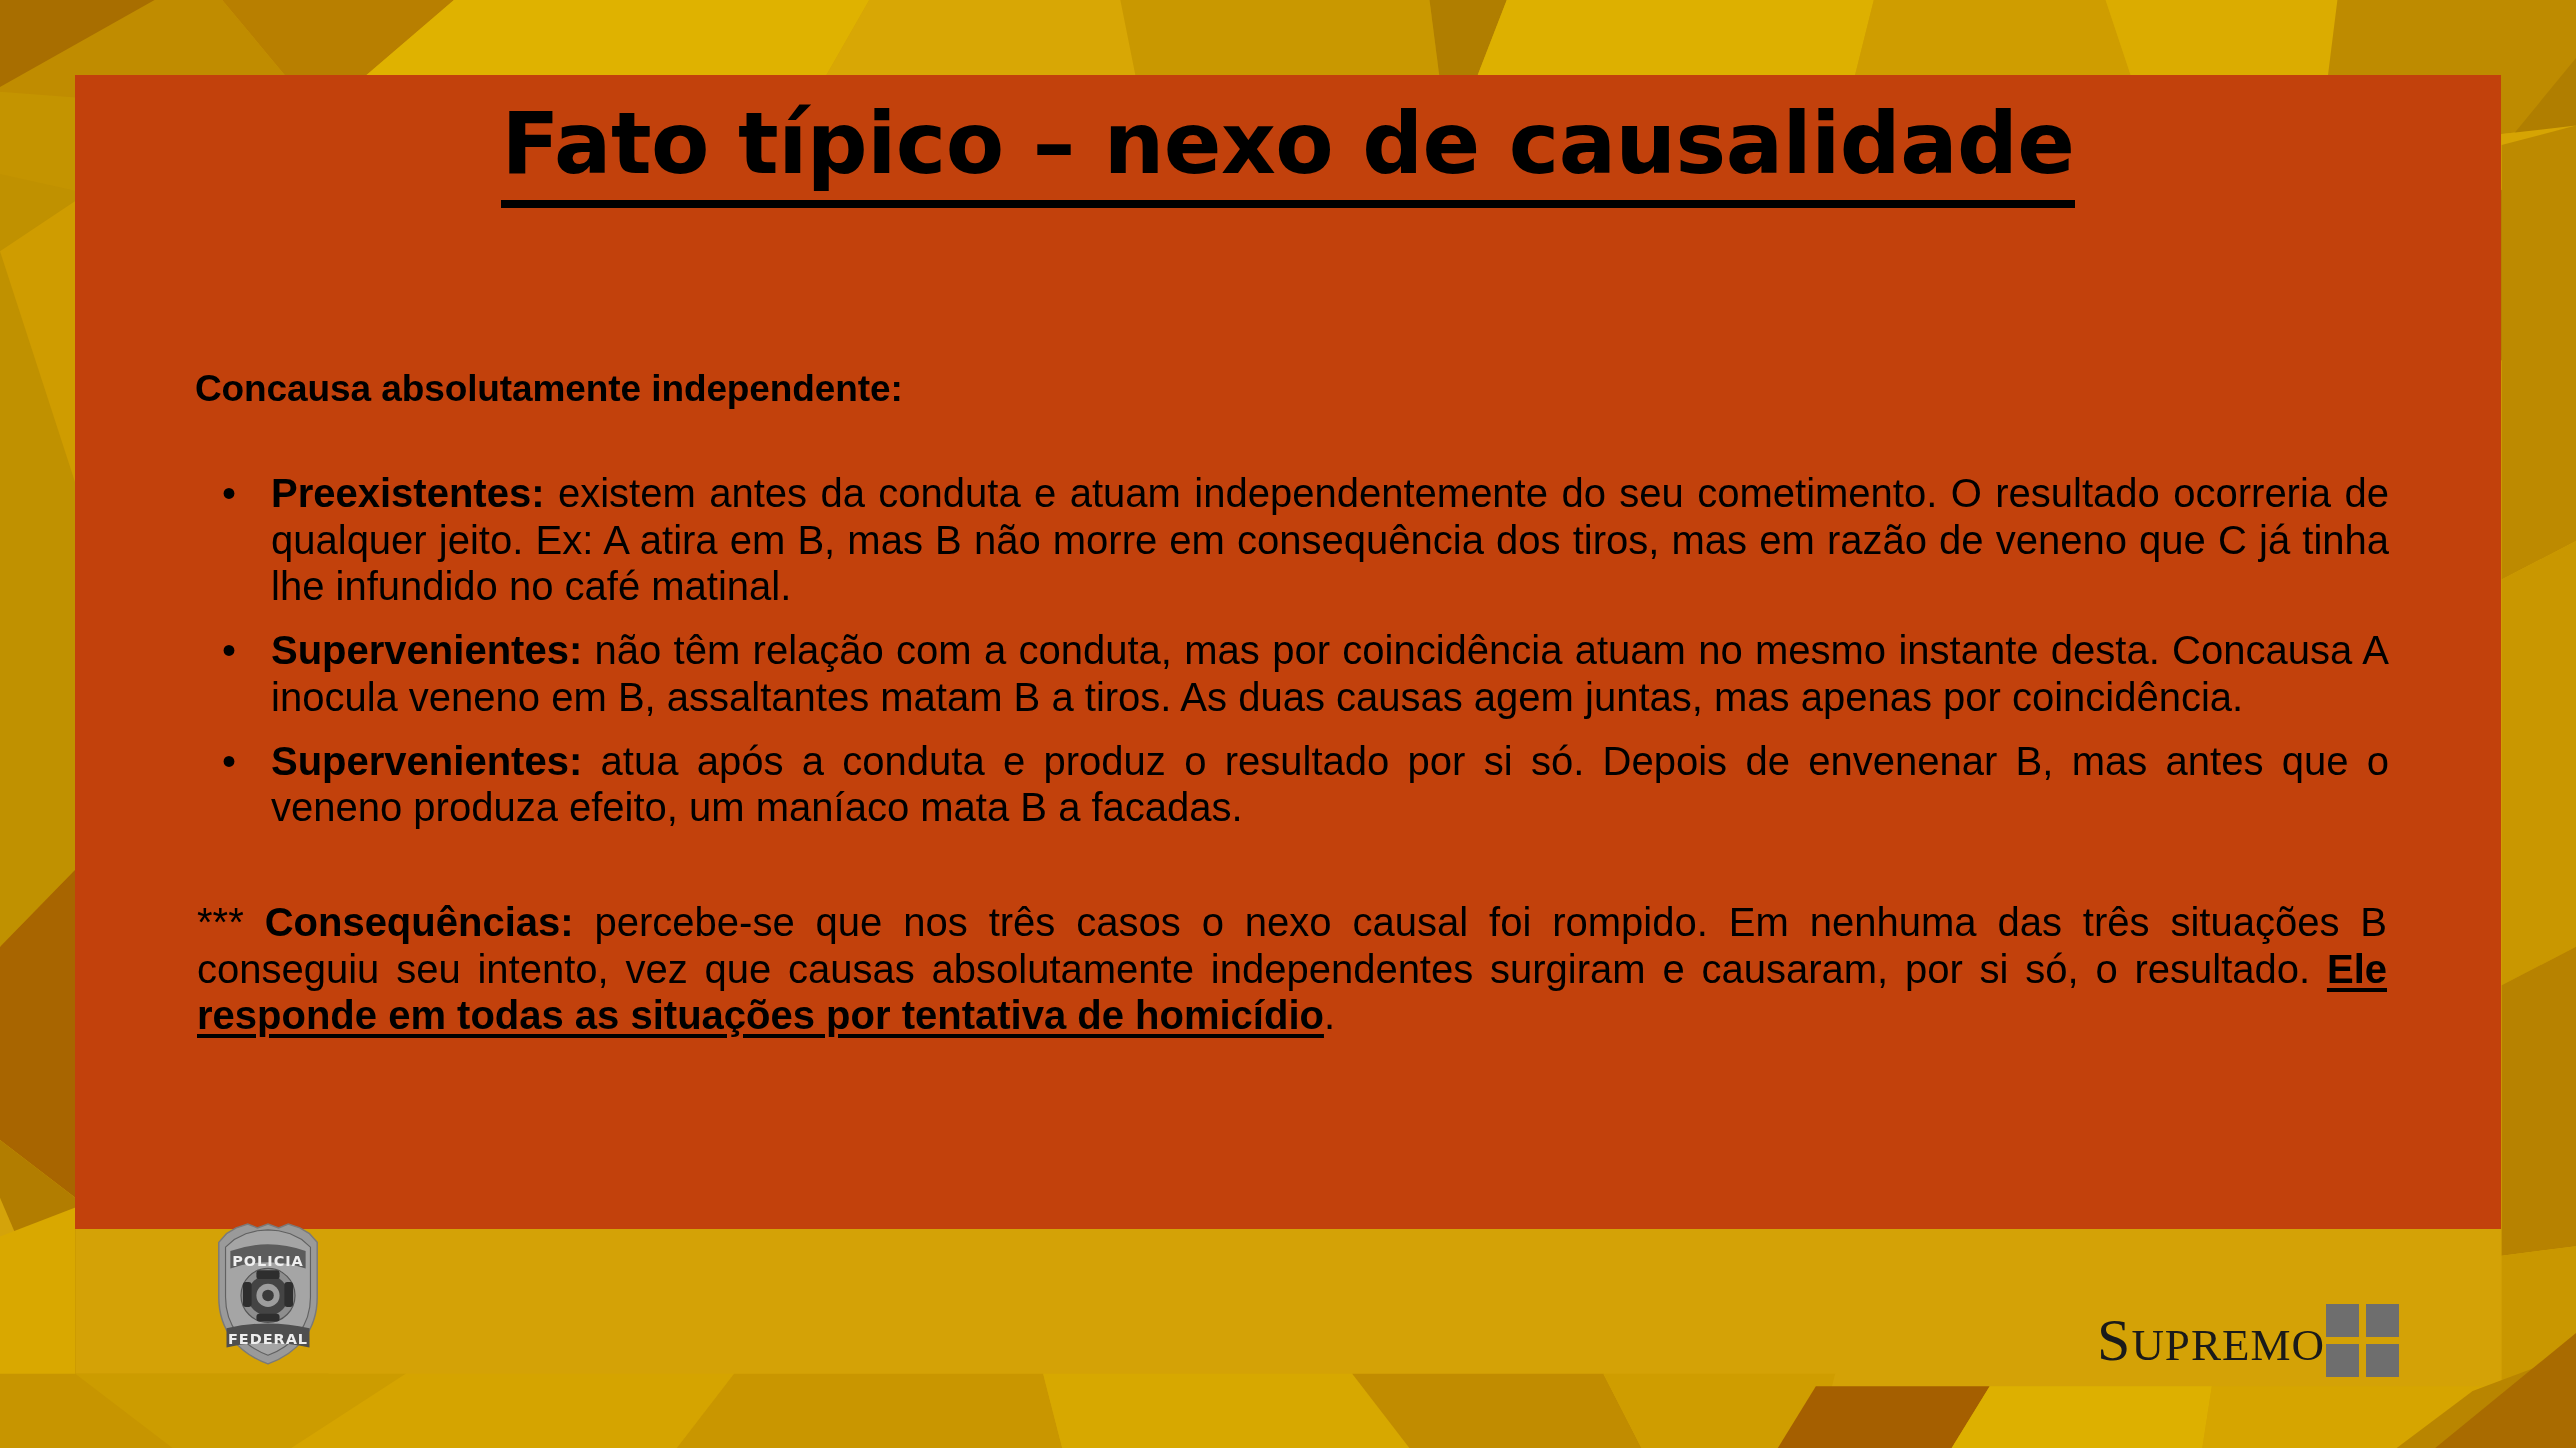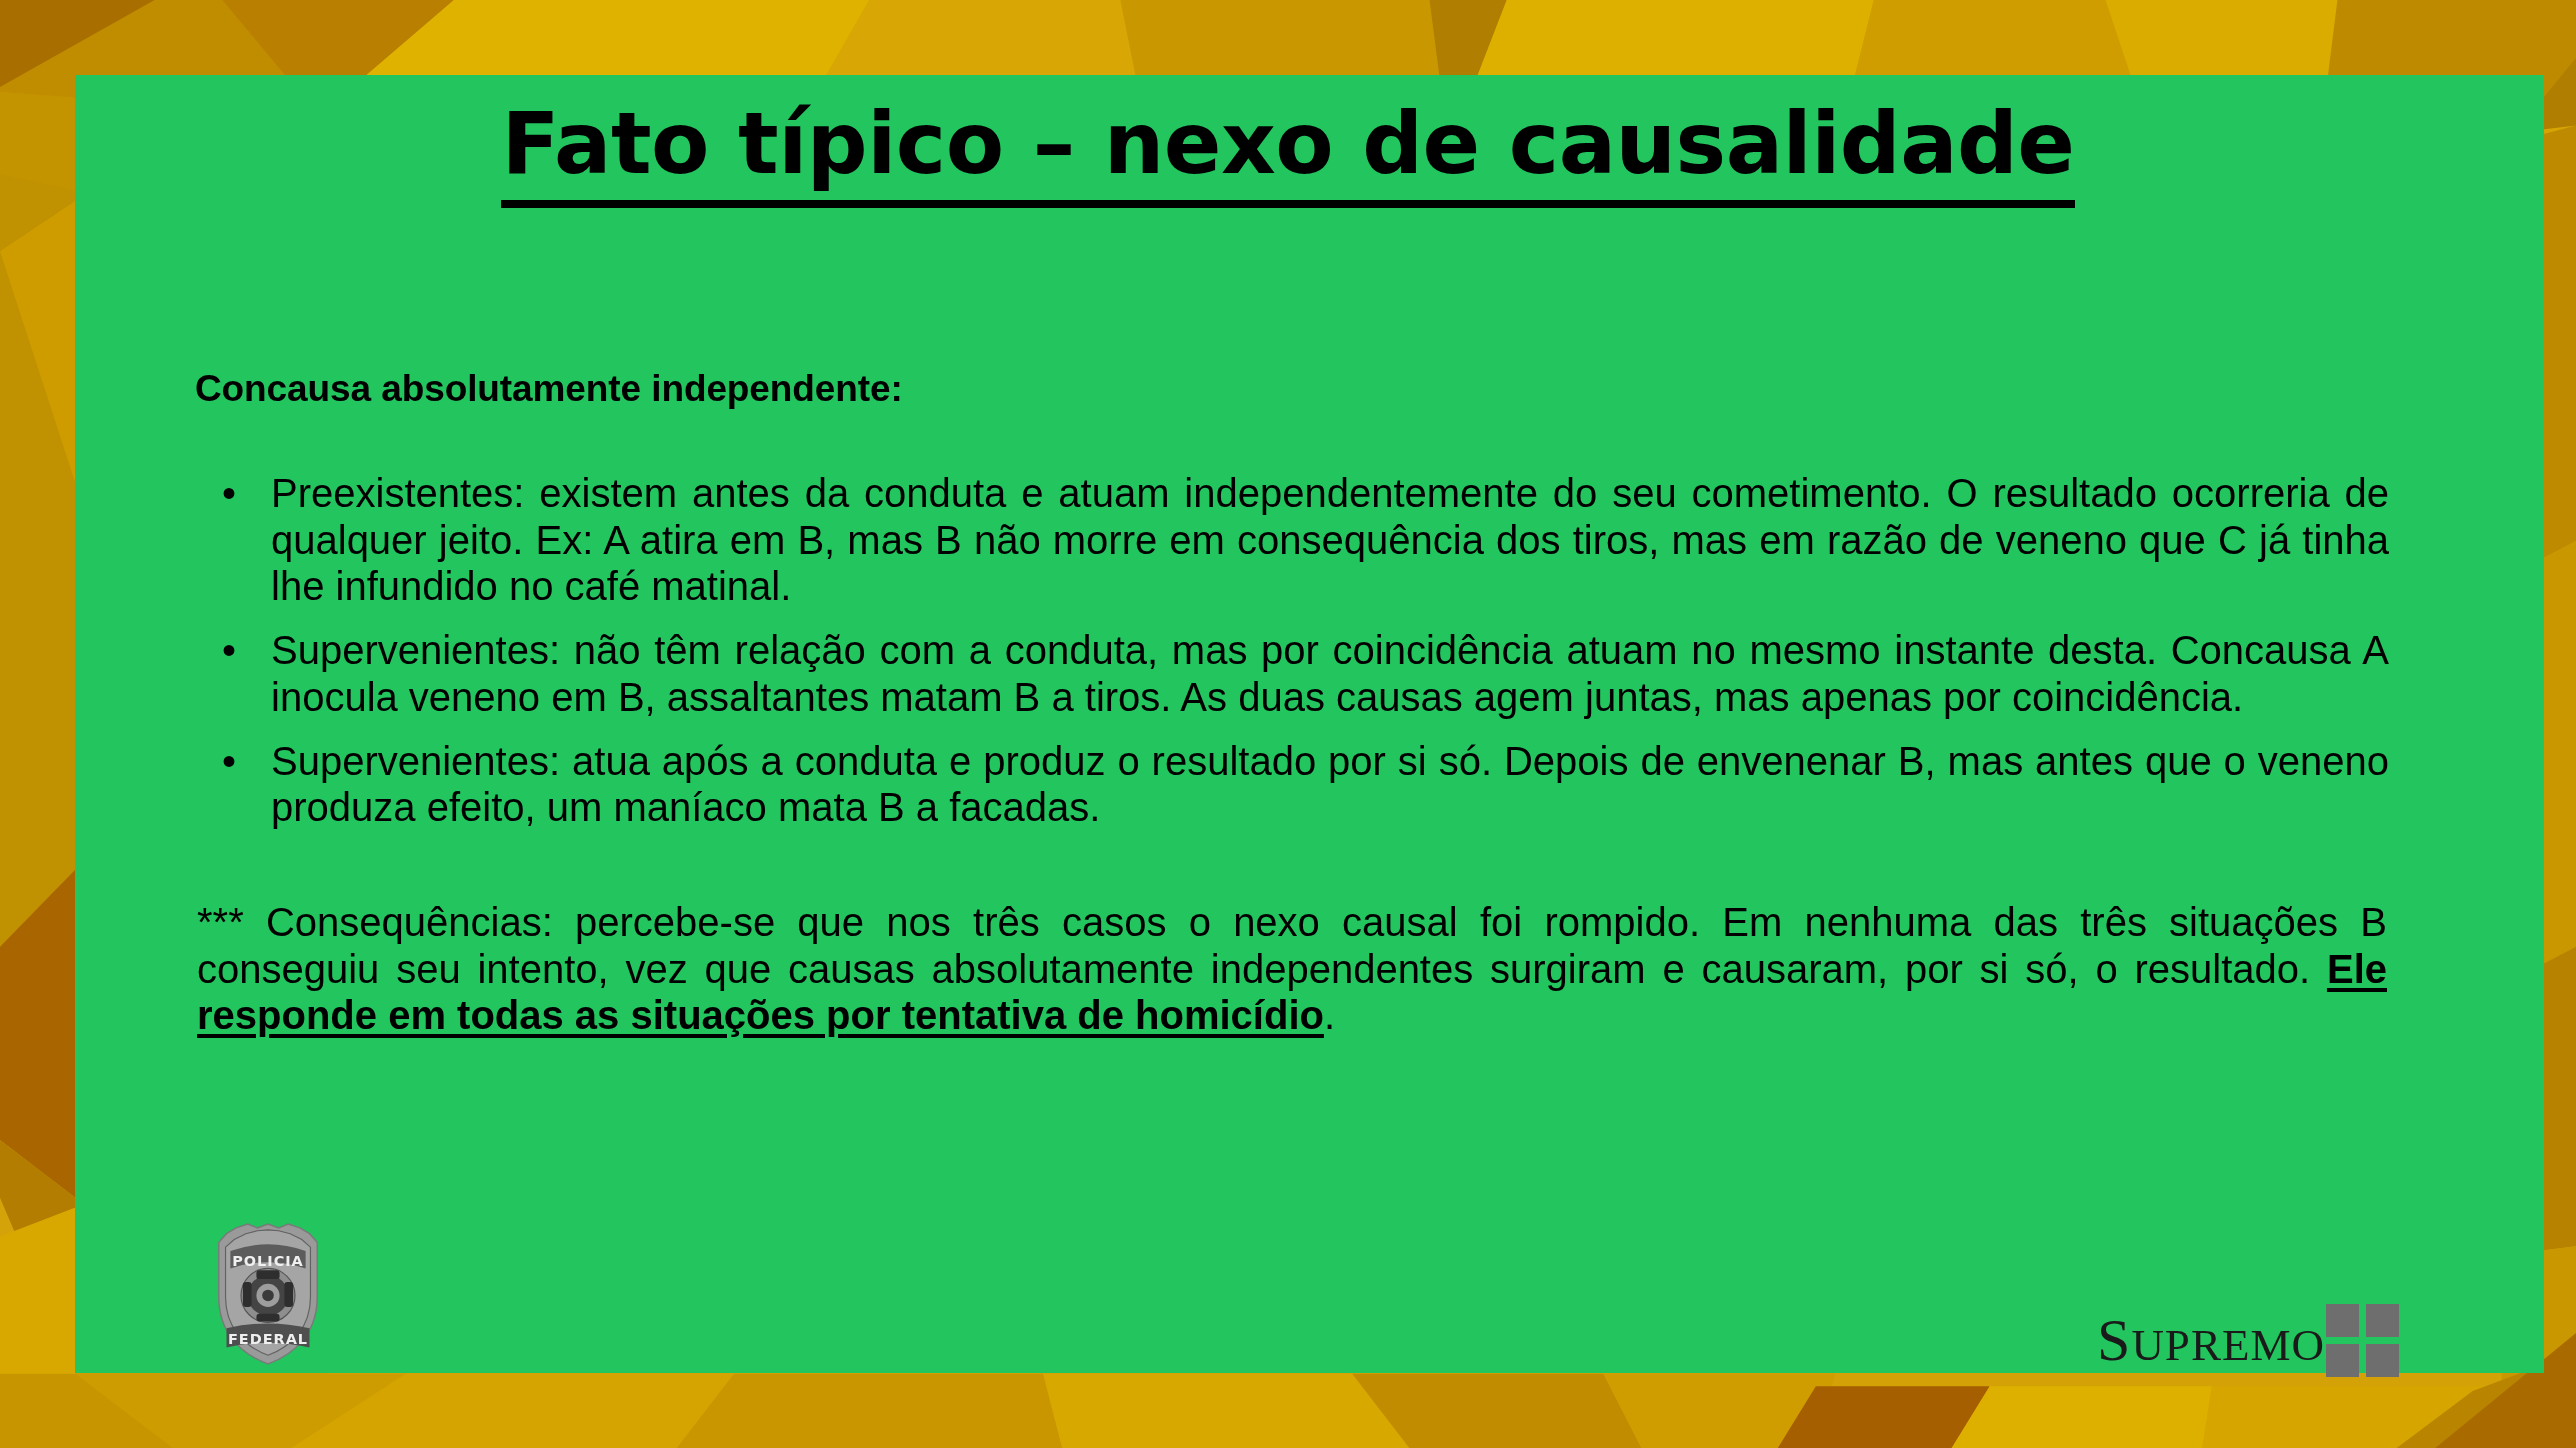--- a/index.html
+++ b/index.html
@@ -30,23 +30,22 @@
     height: 100%;
     display: block;
   }
 
   
   #content-card {
     position: absolute;
     left: 75px;
     top: 75px;
     width: 2426px;
-    height: 1298px;
-    background: #22c55e;
-    padding-left: 43px;
+    height: 1154px;
+    background: #c2410c;
   }
 
   
   #slide-title {
     position: absolute;
     left: 0;
     top: 21px;
     width: 2426px;
     text-align: center;
     font-family: "DejaVu Sans", sans-serif;
@@ -97,21 +96,21 @@
     margin-bottom: 17.4px;
   }
   ul.bullet-list > li:last-child { margin-bottom: 0; }
   ul.bullet-list > li .bullet-dot {
     position: absolute;
     left: 27px;
     top: 0;
     font-size: 40px;
     line-height: 1.165;
   }
-  .term { font-weight: normal; }
+  .term { font-weight: bold; }
 
   #consequences-para {
     text-align: justify;
     text-justify: inter-word;
     margin: 2px;
   }
   .asterisks { font-weight: normal; }
   .u-bold {
     font-weight: bold;
     text-decoration: underline;

